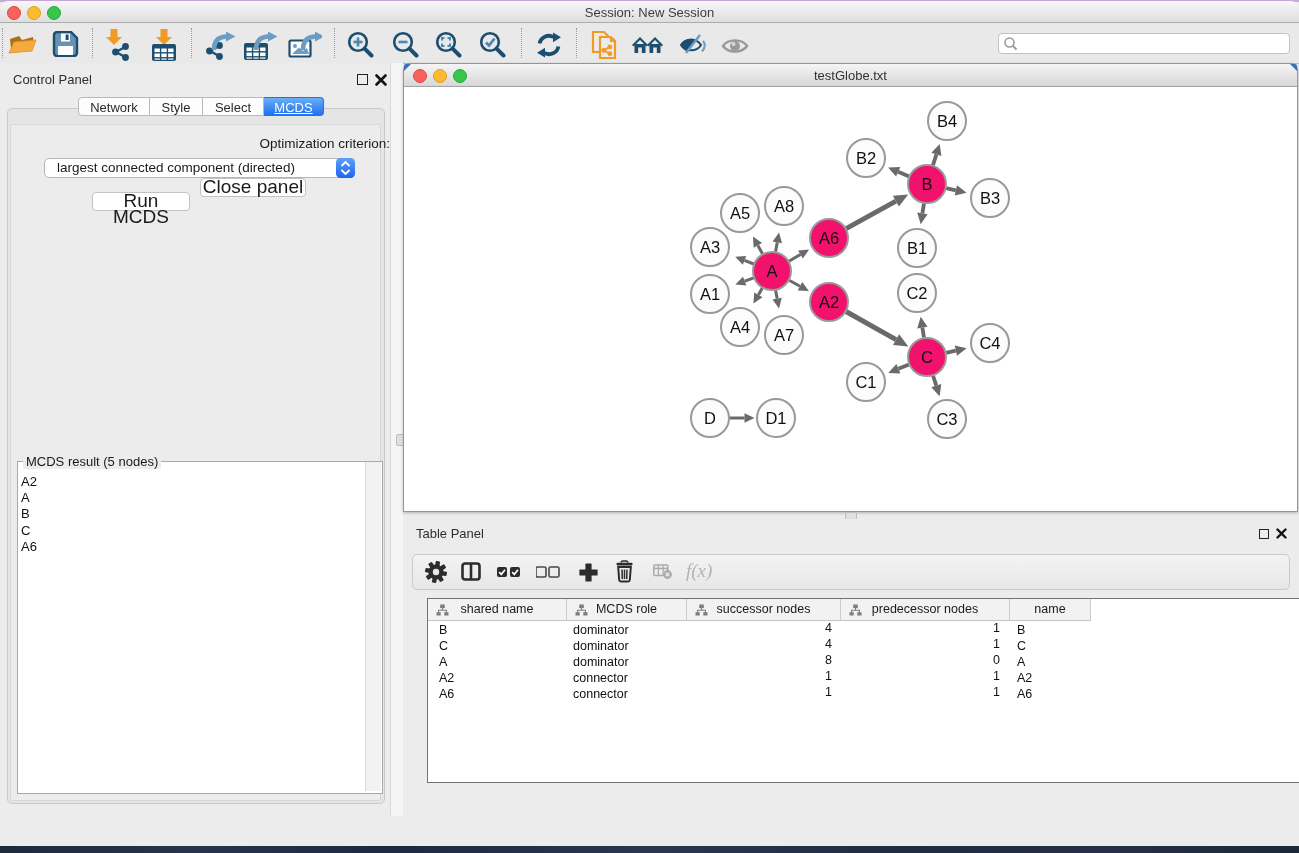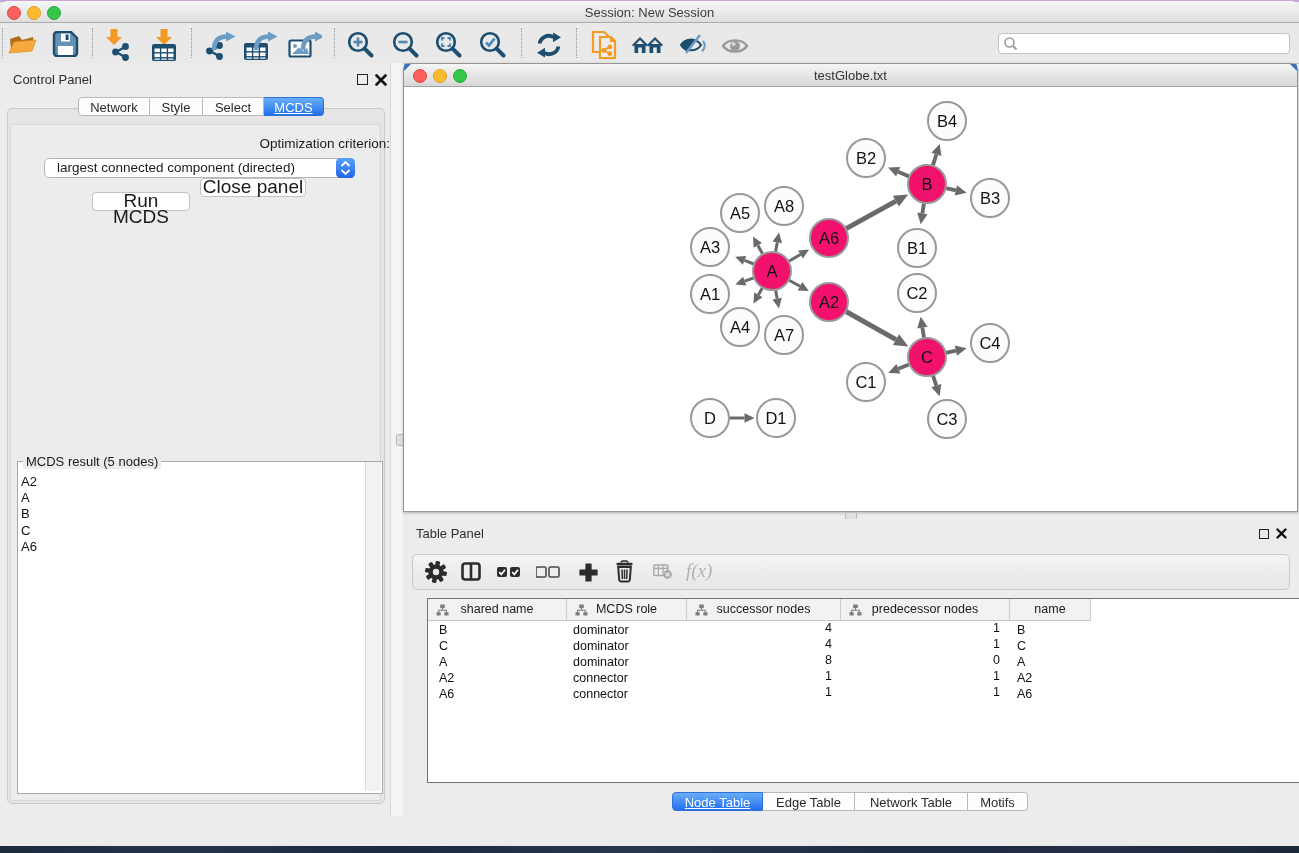--- a/index.html
+++ b/index.html
@@ -466,21 +466,15 @@
         <div class="trow" style="left:145px;top:71px;">connector</div>
         <div class="num" style="left:304px;top:69px;width:100px;">1</div>
         <div class="num" style="left:472px;top:69px;width:100px;">1</div>
         <div class="trow" style="left:589px;top:71px;">A2</div>
         <div class="trow" style="left:11px;top:87px;">A6</div>
         <div class="trow" style="left:145px;top:87px;">connector</div>
         <div class="num" style="left:304px;top:85px;width:100px;">1</div>
         <div class="num" style="left:472px;top:85px;width:100px;">1</div>
         <div class="trow" style="left:589px;top:87px;">A6</div>
       </div>
-      <div id="btabs">
-        <div class="tab first sel" style="width:91px;">Node Table</div>
-        <div class="tab" style="width:92px;">Edge Table</div>
-        <div class="tab" style="width:113px;">Network Table</div>
-        <div class="tab last" style="width:60px;">Motifs</div>
-      </div>
 </div>
 <div id="deskbottom" class="abs"></div>
 </div>
 
 </body></html>

